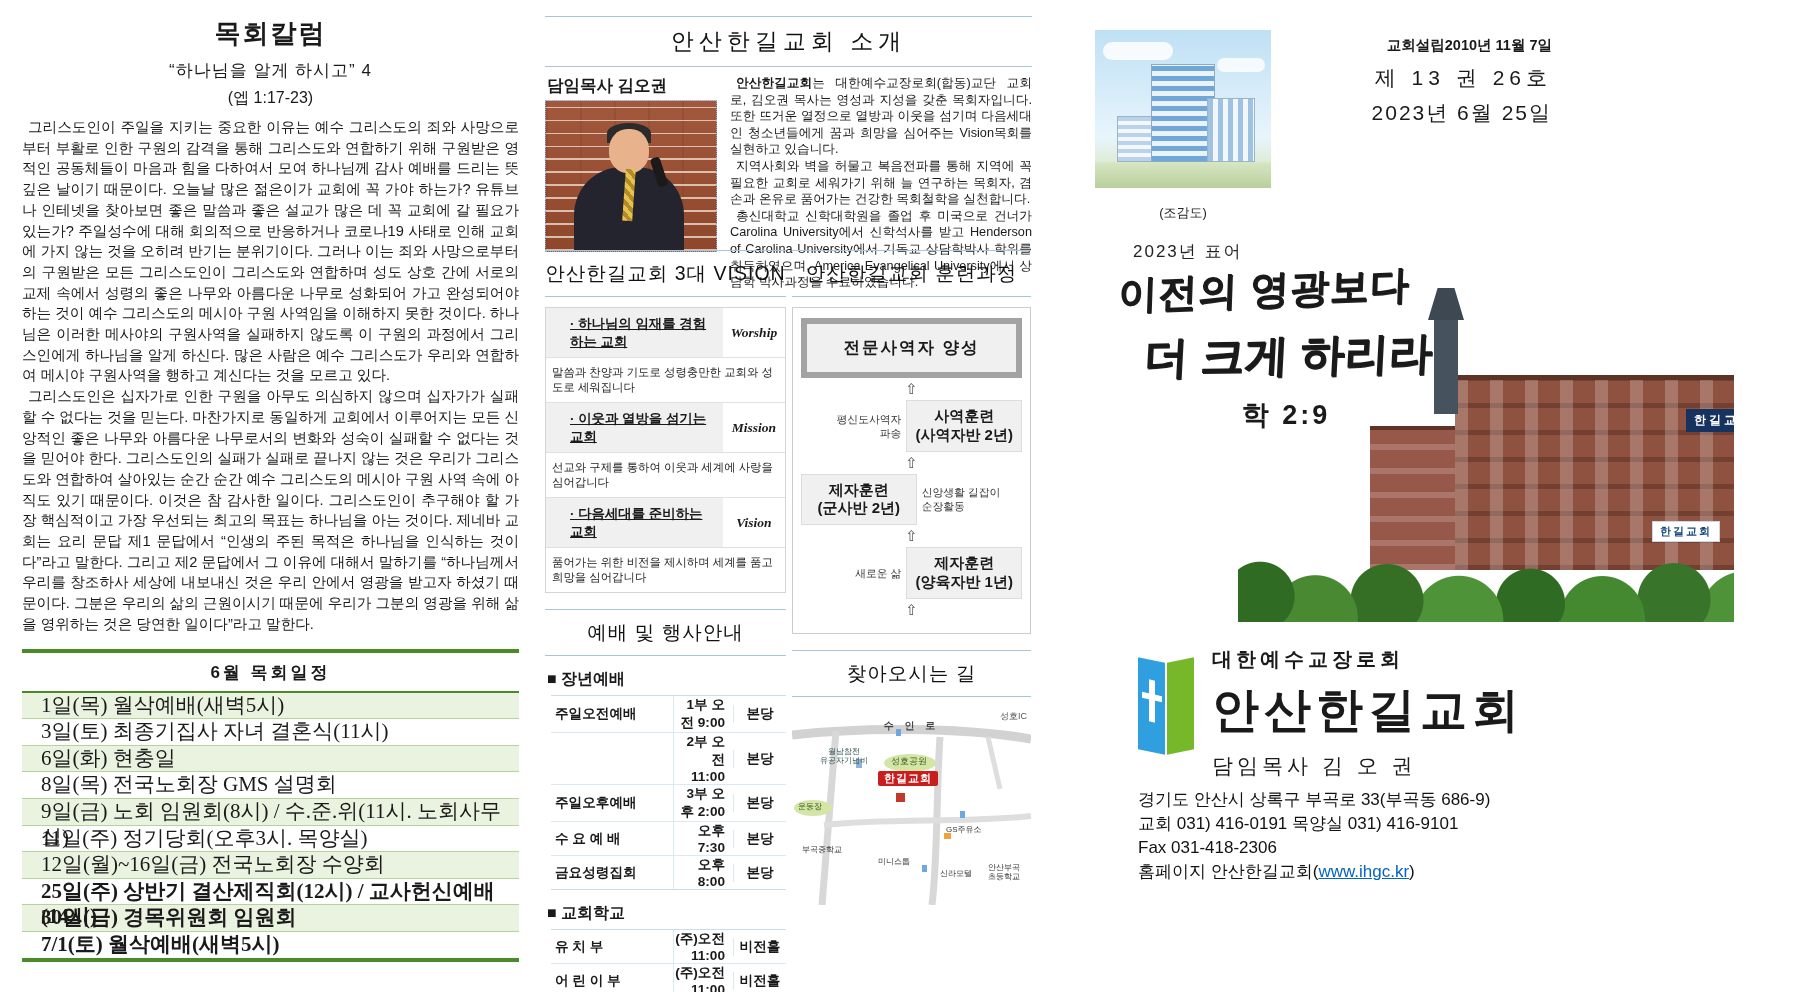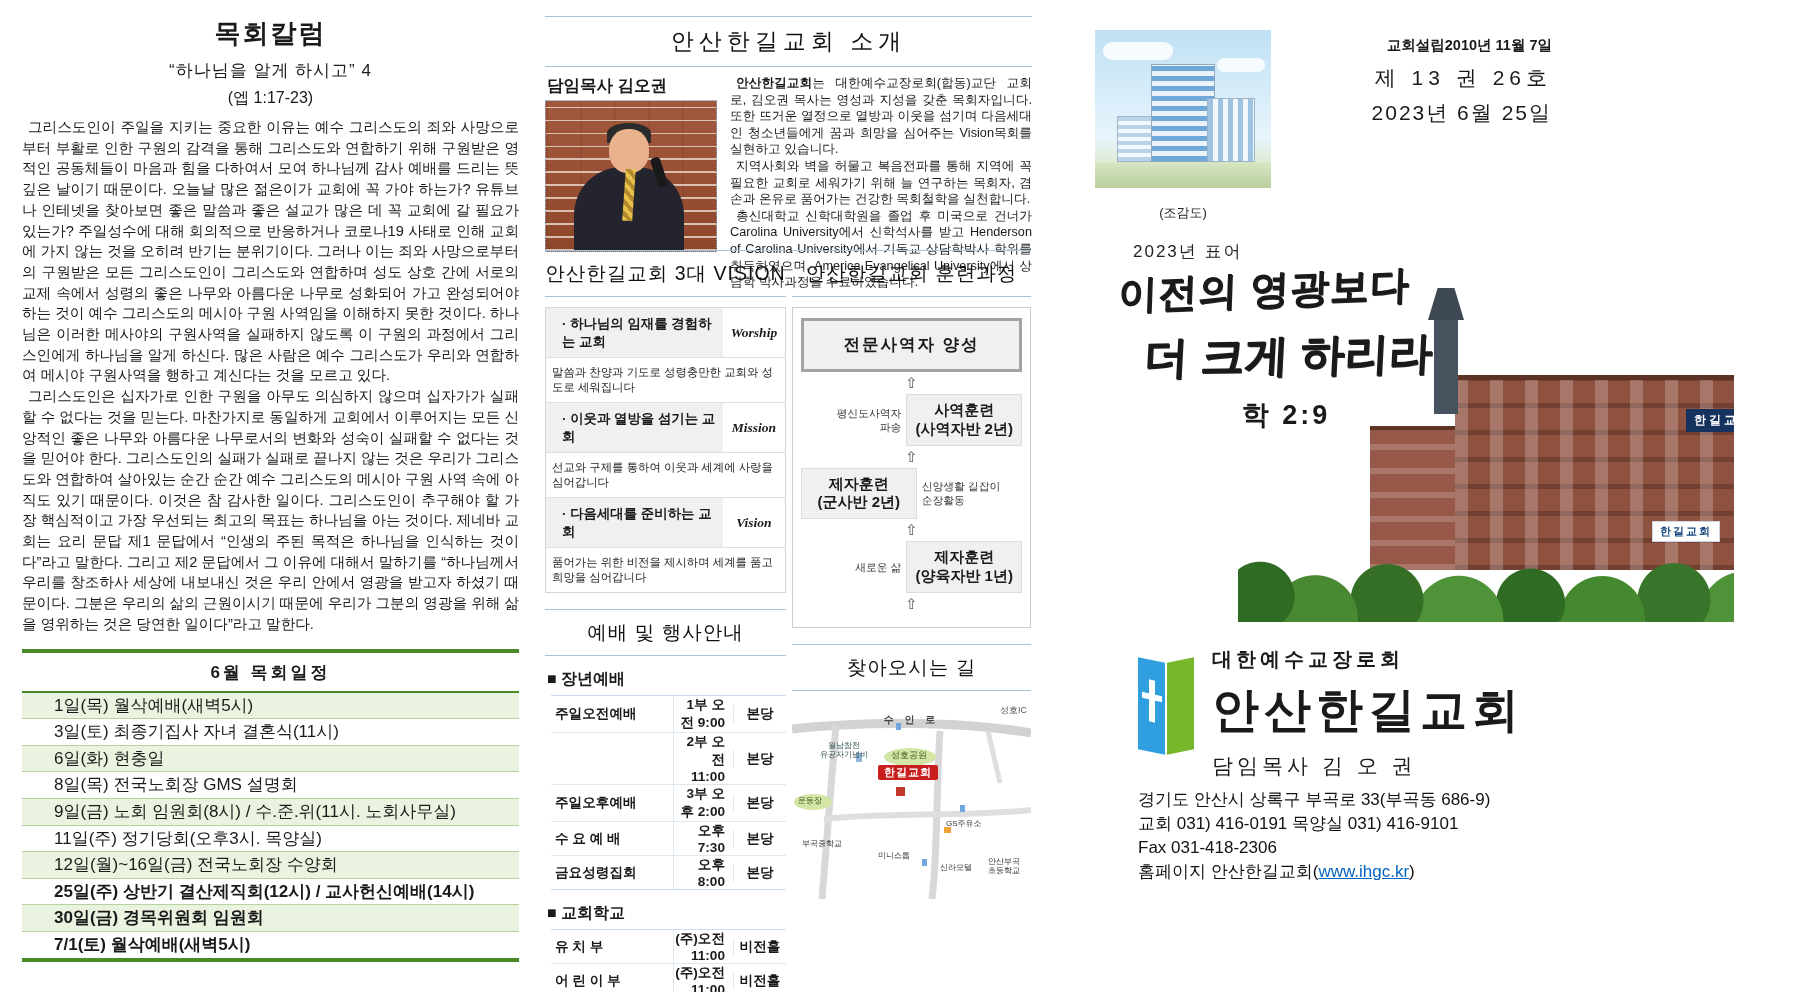--- a/index.html
+++ b/index.html
@@ -8,21 +8,21 @@
 
   
   .panel-left{position:absolute;left:22px;top:16px;width:497px;}
   .col-title{font-size:26px;font-weight:bold;text-align:center;letter-spacing:2px;margin:0 0 8px;}
   .col-sub{font-size:17px;text-align:center;margin:0 0 6px;letter-spacing:1px;}
   .col-scripture{font-size:16px;text-align:center;margin:0 0 8px;}
   .body-p{font-size:14.6px;line-height:20.7px;text-align:justify;margin:0;text-indent:6px;}
   .sched{margin-top:14px;border-top:4px solid #4a8a28;border-bottom:4px solid #4a8a28;}
   .sched-title{font-size:17px;font-weight:bold;text-align:center;letter-spacing:3px;
                padding:8px 0 7px;border-bottom:2px solid #4a8a28;}
-  .sched-row{font-size:17px;height:25.6px;line-height:25.6px;padding-left:32px;border-top:1px solid #b7d29c;}
+  .sched-row{font-size:21px;height:25.6px;line-height:25.6px;padding-left:19px;border-top:1px solid #b7d29c;font-family:Liberation Serif, serif;}
   .sched-row:first-child{border-top:none;}
   .sched-row.shade{background:#eaf3df;}
   .sched-row.bold{font-weight:bold;}
 
   
   .sec-head{border-top:1px solid #a9c6d9;border-bottom:1px solid #a9c6d9;text-align:center;
             font-size:21px;letter-spacing:3px;padding:9px 0;color:#111;}
   .mid-intro{position:absolute;left:545px;top:16px;width:487px;}
   .mid-intro .sec-head{font-size:23px;letter-spacing:5px;}
   .intro-flex{display:flex;margin-top:8px;}
@@ -42,37 +42,37 @@
   .intro-text{flex:1;padding-left:9px;font-size:12.7px;line-height:16.6px;text-align:justify;}
   .intro-text p{margin:0;text-indent:6px;}
   .intro-lead{font-weight:bold;}
 
   .mid-left{position:absolute;left:545px;top:250px;width:241px;}
   .mid-right{position:absolute;left:792px;top:250px;width:239px;}
   .mid-left .sec-head,.mid-right .sec-head{font-size:19.5px;letter-spacing:1px;}
 
   .vision-table{border:1px solid #d5d5d5;margin-top:10px;}
   .v-head{display:flex;border-bottom:1px solid #e0e0e0;}
-  .v-name{flex:1;background:#f0f0f0;font-size:13.4px;font-weight:bold;padding:7px 4px 6px 16px;}
+  .v-name{flex:1;background:#f0f0f0;font-size:13.4px;font-weight:bold;padding:7px 4px 6px 24px;text-decoration:underline;}
   .v-en{width:62px;flex:none;display:flex;align-items:center;justify-content:center;
         font-family:"Liberation Serif","DejaVu Serif",serif;font-style:italic;font-weight:bold;font-size:13.5px;}
   .v-desc{font-size:11.4px;padding:7px 4px 7px 6px;border-bottom:1px solid #e0e0e0;color:#222;}
   .vision-table .v-desc:last-child{border-bottom:none;}
 
   .w-head{font-size:16px;font-weight:bold;margin:13px 0 5px 2px;}
   .w-table{border-top:1px solid #ccdcec;border-bottom:1px solid #ccdcec;margin-left:6px;}
   .w-row{display:flex;border-top:1px solid #dce8f2;min-height:21.5px;align-items:center;}
   .w-row:first-child{border-top:none;}
   .c1{width:118px;flex:none;font-size:13.6px;font-weight:bold;padding-left:4px;}
   .c2{flex:1;font-size:13.6px;font-weight:bold;text-align:right;padding-right:8px;border-left:1px solid #dce8f2;}
   .c3{width:52px;flex:none;font-size:13.6px;font-weight:bold;text-align:center;border-left:1px solid #dce8f2;}
   .c2:empty,.c3:empty{border-left:none;width:0;flex:none;padding:0;}
 
   .training-flow{border:1px solid #cccccc;margin-top:10px;padding:10px 8px 12px;}
-  .t-top{background:#f0f0f0;border:3px solid #a3a3a3;font-size:16.5px;font-weight:bold;
+  .t-top{background:#f0f0f0;border:6px solid #a3a3a3;font-size:16.5px;font-weight:bold;
          text-align:center;padding:13px 12px;letter-spacing:2px;}
   .t-arrow{text-align:center;font-size:15px;color:#555;height:22px;line-height:22px;}
   .t-row{display:flex;align-items:stretch;}
   .t-cell{white-space:pre-line;}
   .t-cell.hl{flex:1.15;background:#f0f0f0;border:1px solid #dcdcdc;font-weight:bold;font-size:15px;
              text-align:center;padding:6px 2px;line-height:1.25;}
   .t-cell.plain{flex:1;font-size:10.8px;color:#333;display:flex;align-items:center;padding:0 5px;line-height:1.3;}
   .t-row .plain:first-child{justify-content:flex-end;text-align:right;}
   .t-row .plain:last-child{justify-content:flex-start;text-align:left;}
 

